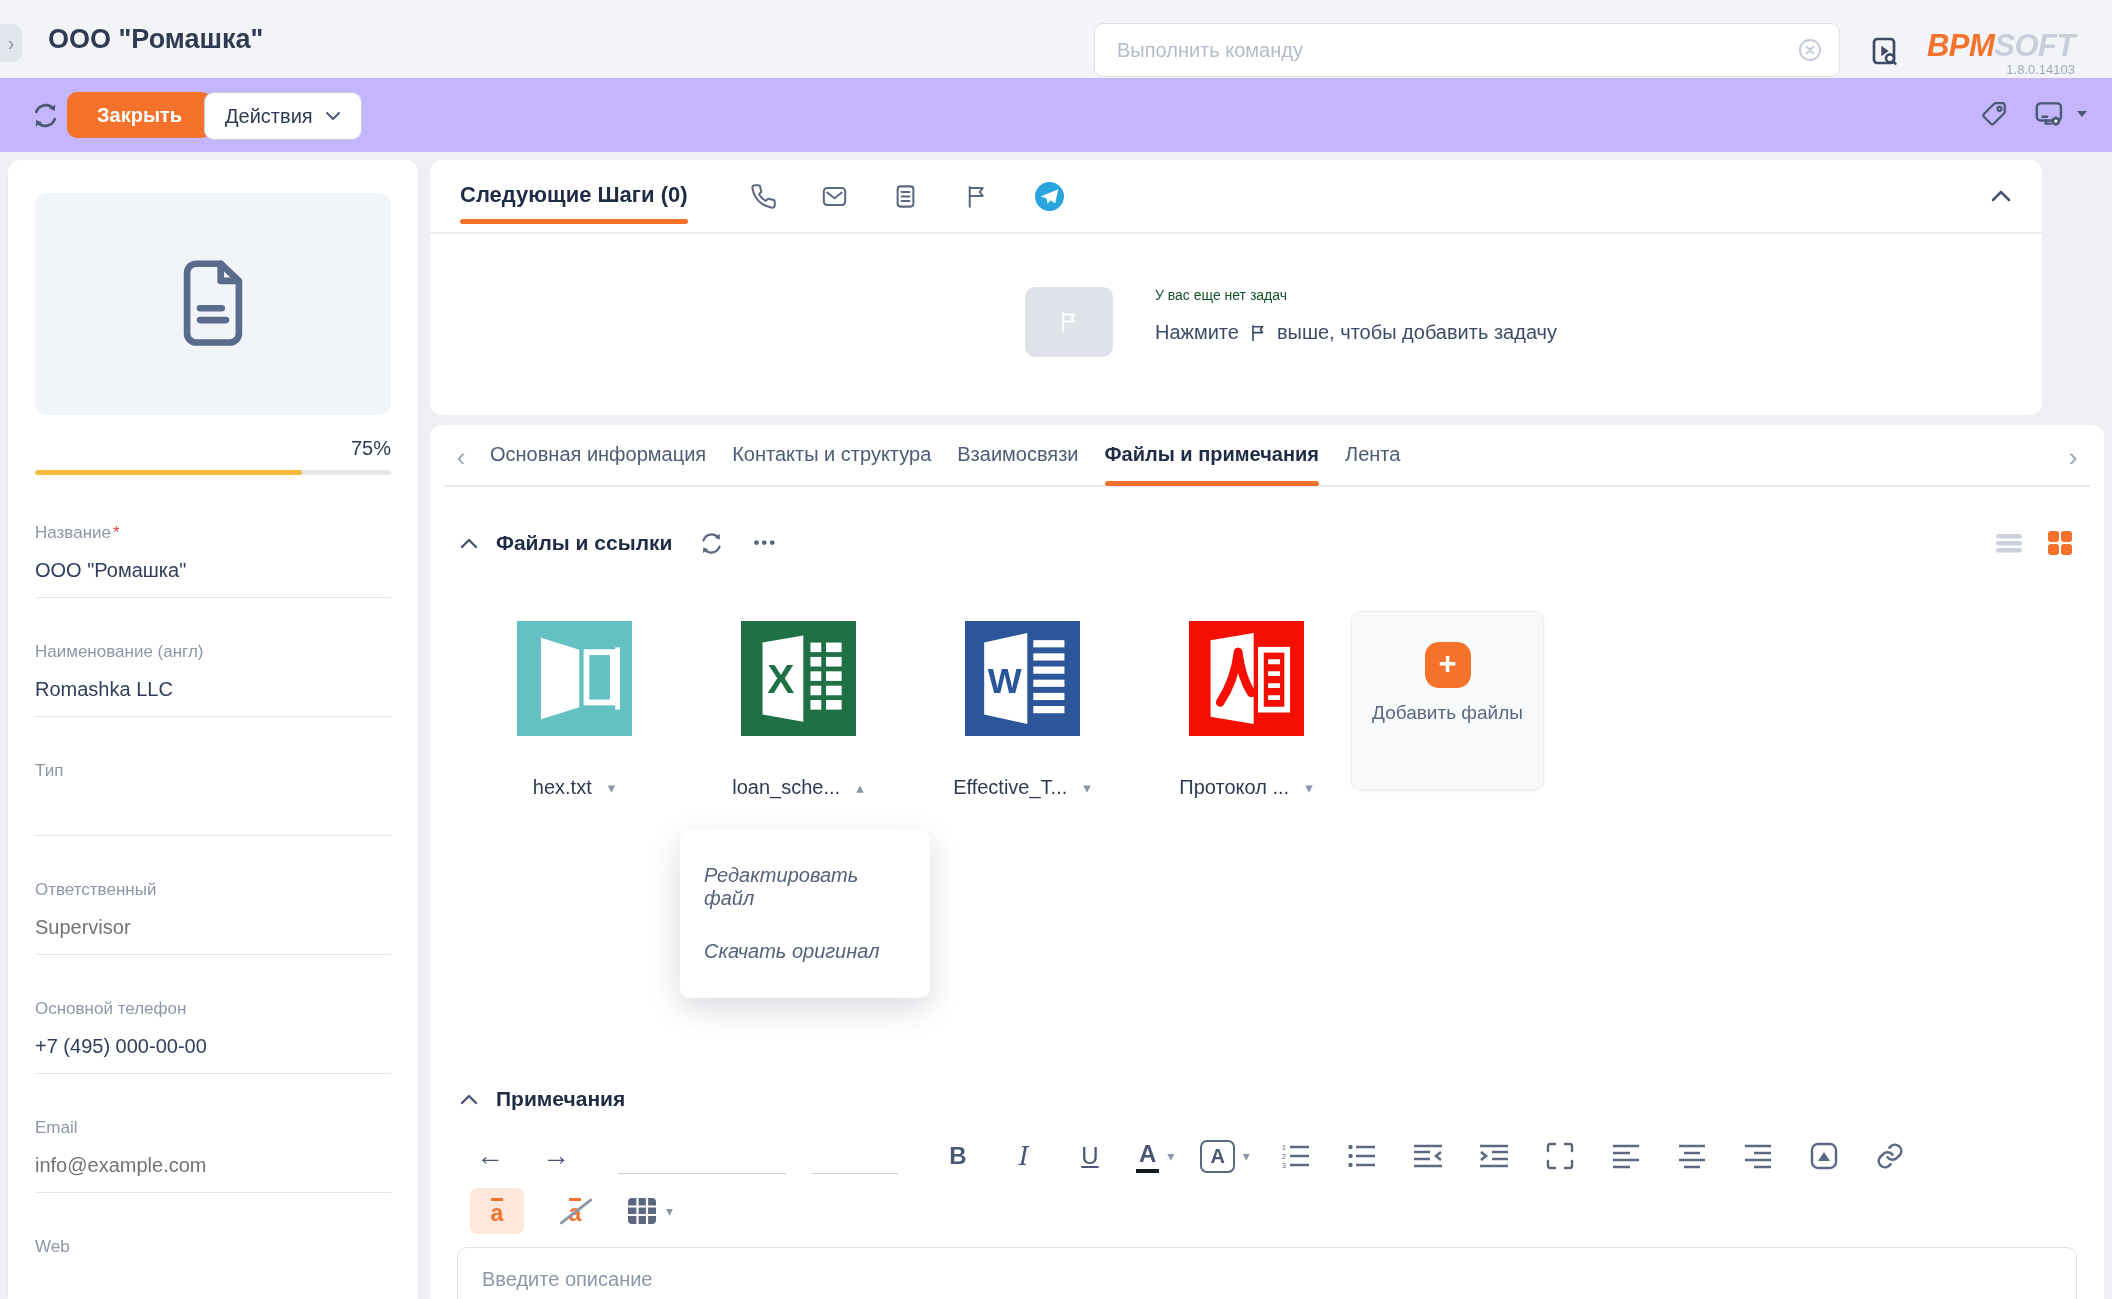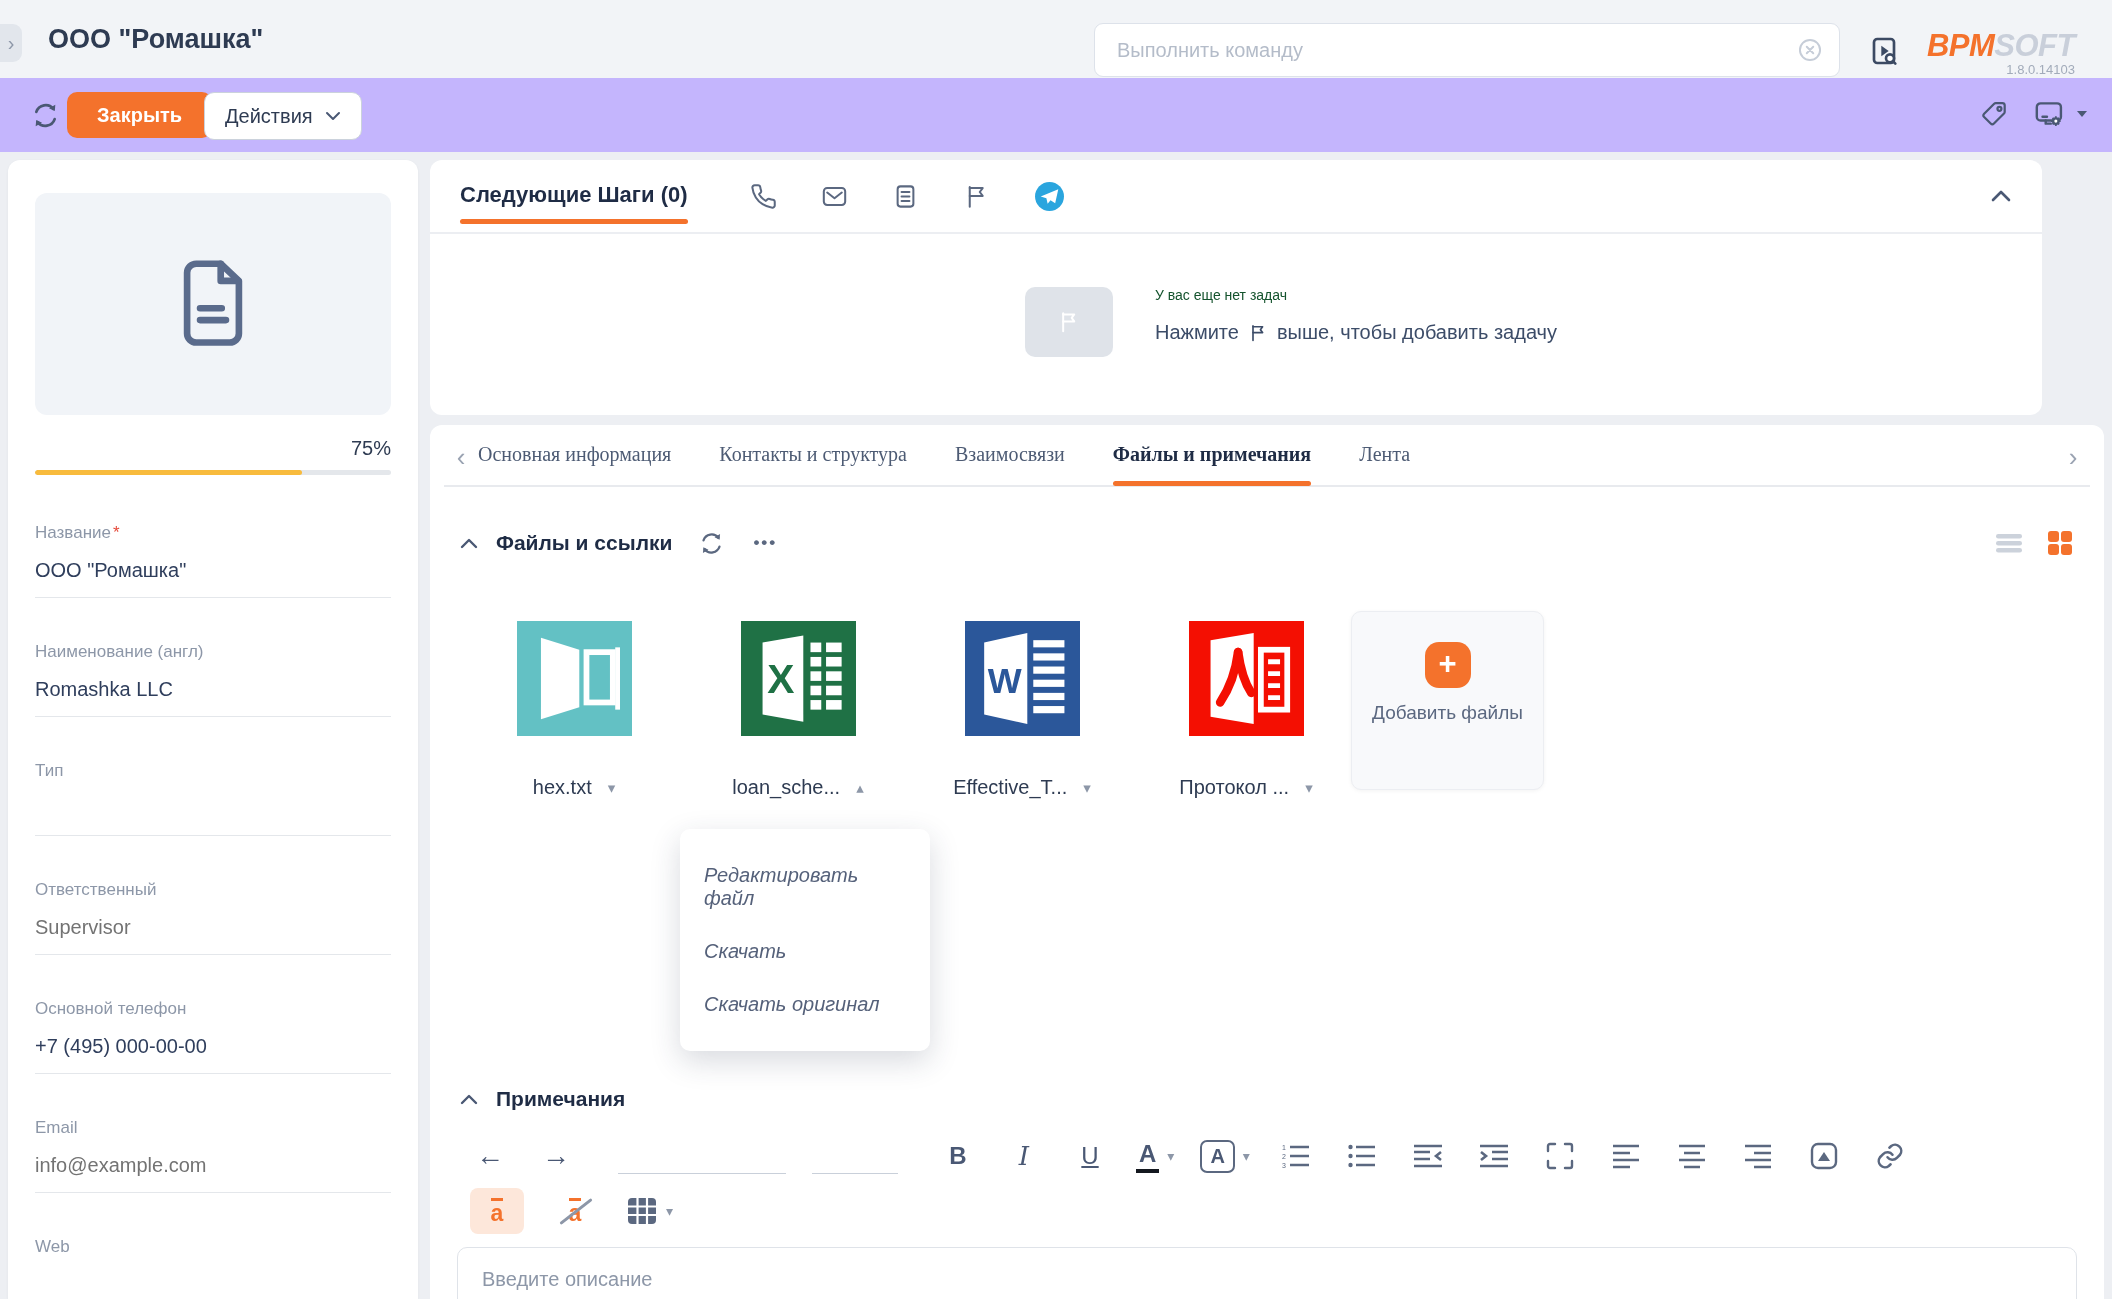--- a/index.html
+++ b/index.html
@@ -61,21 +61,21 @@
   .empty-txt{margin-left:42px;}
   .empty-l1{font-size:14px;color:#14532d;}
   .empty-l2{margin-top:18px;font-size:20px;color:#3c4c68;display:flex;align-items:center;gap:9px;}
 
   
   .panel-main{position:absolute;left:430px;top:425px;width:1674px;height:874px;background:#fff;border-radius:12px 12px 0 0;}
   .tabstrip{position:relative;height:64px;display:flex;align-items:center;padding:0 14px;}
   .tabstrip::before{content:"";position:absolute;left:14px;right:14px;bottom:2px;height:2px;background:#e8eaee;}
   .tab-nav{width:34px;color:#9aa3b2;font-size:26px;text-align:center;cursor:pointer;}
   .tab-nav.right{margin-left:auto;}
-  .tabs{display:flex;gap:48px;margin-left:0;font-family:Liberation Serif, serif;}
+  .tabs{display:flex;gap:26px;margin-left:12px;}
   .tab{position:relative;font-size:20px;color:#4d5b74;padding:14px 0 20px;cursor:pointer;}
   .tab.active{font-weight:bold;color:#1f2c45;}
   .tab.active::after{content:"";position:absolute;left:0;right:0;bottom:0;height:5px;background:#f4722c;border-radius:3px;}
 
   .files-header{display:flex;align-items:center;padding:40px 30px 0;}
   .sec-chevron{cursor:pointer;}
   .sec-title{font-size:21px;font-weight:bold;color:#1f2c45;margin-left:18px;}
   .fh-refresh{margin-left:26px;cursor:pointer;}
   .fh-dots{margin-left:28px;color:#5b6880;font-size:17px;font-weight:bold;letter-spacing:2px;cursor:pointer;}
   .view-toggles{margin-left:auto;display:flex;align-items:center;gap:22px;}
@@ -422,21 +422,20 @@
 
       <div class="add-card">
         <div class="plus-badge">+</div>
         <div class="add-label">Добавить файлы</div>
       </div>
     </div>
 
 
     <div class="context-menu">
       <div class="cm-item">Редактировать файл</div>
-      <div class="cm-item">Скачать</div>
       <div class="cm-item">Скачать оригинал</div>
     </div>
 
     <div class="notes-header">
       <span class="sec-chevron">
         <svg width="18" height="11" viewBox="0 0 18 11">
             <polyline class="ico" points="2,9 9,2 16,9" style="stroke:#4a5874;stroke-width:2.4"></polyline>
           </svg>
       </span>
       <span class="sec-title">Примечания</span>

